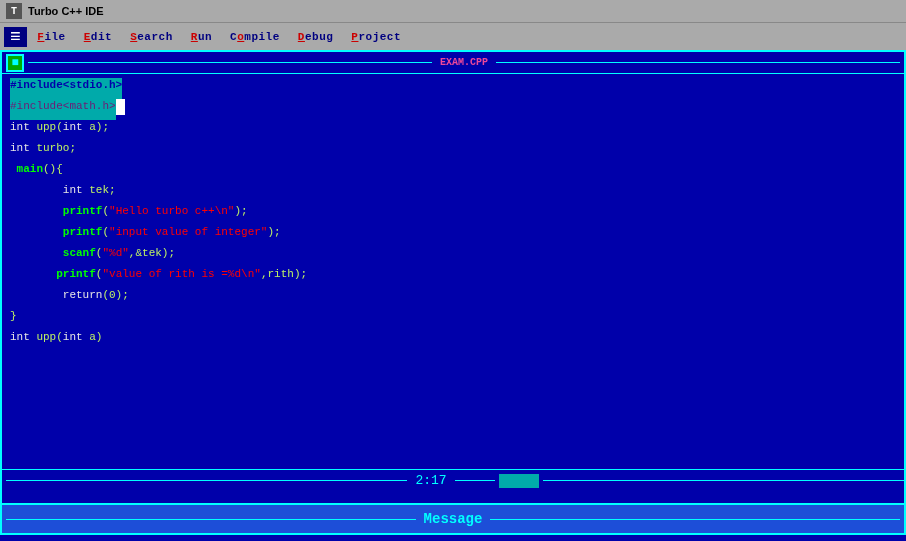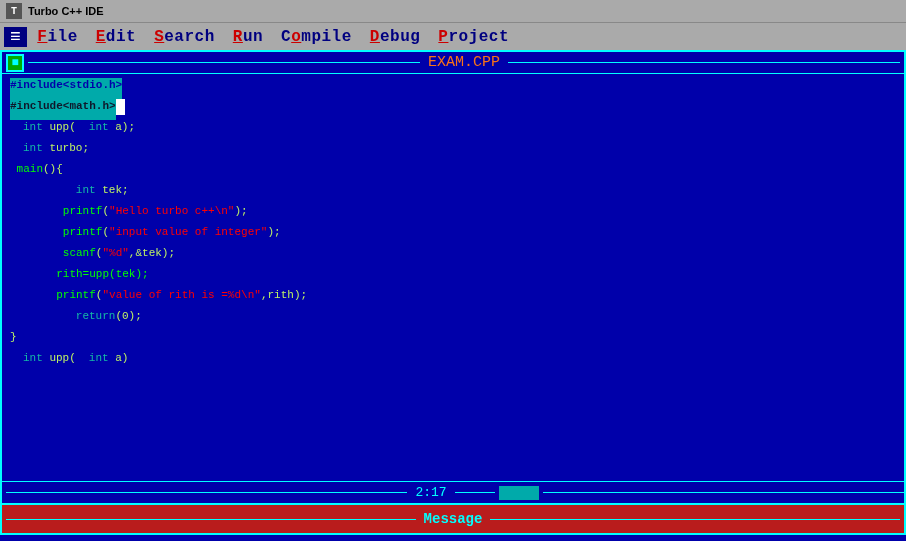--- a/index.html
+++ b/index.html
@@ -44,21 +44,21 @@
       background: #aaaaaa;
       height: 28px;
       display: flex;
       align-items: center;
       padding: 0 4px;
       gap: 2px;
       border-top: 1px solid #888;
     }
     .menu-item {
       padding: 2px 8px;
-      font-size: 16px;
+      font-size: 11px;
       font-family: 'Courier New', monospace;
       font-weight: bold;
       color: #000080;
       cursor: pointer;
       letter-spacing: 0.5px;
     }
     .menu-item .menu-hotkey {
       color: #cc0000;
       text-decoration: underline;
     }
@@ -93,24 +93,24 @@
       color: #00ffff;
       cursor: pointer;
       margin-right: 4px;
     }
     #editor-title-line {
       flex: 1;
       height: 1px;
       background: #00ffff;
     }
     #editor-filename {
-      color: #f97316;
-      font-size: 15px;
+      color: #ec4899;
+      font-size: 10px;
       padding: 0 8px;
-      font-weight: normal;
+      font-weight: bold;
     }
     #editor-title-line2 {
       flex: 1;
       height: 1px;
       background: #00ffff;
     }
 
     
     #code-area {
       padding: 4px 8px;
@@ -119,29 +119,29 @@
       overflow: hidden;
     }
     .code-line {
       display: flex;
       white-space: pre;
       font-size: 11px;
       min-height: 21px;
     }
 
     
-    .c-white    { color: #14b8a6; margin-left: 13px; }
+    .c-white    { color: #e5e5e5; }
     .c-yellow   { color: #bef264; }
-    .c-green    { color: #00ff00; }
+    .c-green    { color: #00ff00; font-weight: bold; }
     .c-red      { color: #ff0000; }
 
     
     #status-bar {
       position: absolute;
-      bottom: 0;
+      bottom: 12px;
       left: 0;
       right: 0;
       height: 22px;
       background: #0000aa;
       border-top: 1px solid #00ffff;
       display: flex;
       align-items: center;
     }
     #status-line-left {
       flex: 1;
@@ -157,21 +157,21 @@
     #scrollbar-thumb {
       width: 40px;
       height: 14px;
       background: #00aaaa;
       margin: 0 4px;
     }
 
     
     #message-bar {
       height: 30px;
-      background: #b91c1c;
+      background: #1d4ed8;
       border: 2px solid #00ffff;
       display: flex;
       align-items: center;
       justify-content: center;
       border-top: none;
     }
     #message-line-left {
       flex: 1;
       height: 1px;
       background: #00ffff;
@@ -226,21 +226,21 @@
     <div id="editor-title-line2"></div>
   </div>
 
   <div id="code-area">
 
     <div class="code-line">
       <span style="background:#00aaaa;color:#0000aa;font-weight:bold;">#include&lt;stdio.h&gt;</span>
     </div>
 
     <div class="code-line">
-      <span style="background:#00aaaa;color:#0f172a;font-weight:bold;">#include&lt;math.h&gt;</span><span class="cursor-block"></span>
+      <span style="background:#00aaaa;color:#701a75;font-weight:normal;">#include&lt;math.h&gt;</span><span class="cursor-block"></span>
     </div>
 
     <div class="code-line">
       <span class="c-white">int</span><span class="c-yellow"> upp(</span><span class="c-white">int</span><span class="c-yellow"> a);</span>
     </div>
 
     <div class="code-line">
       <span class="c-white">int</span><span class="c-yellow"> turbo;</span>
     </div>
 
@@ -257,23 +257,20 @@
     </div>
 
     <div class="code-line">
       <span class="c-yellow">        </span><span class="c-green">printf</span><span class="c-yellow">(</span><span class="c-red">"input value of integer"</span><span class="c-yellow">);</span>
     </div>
 
     <div class="code-line">
       <span class="c-yellow">        </span><span class="c-green">scanf</span><span class="c-yellow">(</span><span class="c-red">"%d"</span><span class="c-yellow">,&amp;tek);</span>
     </div>
 
-    <div class="code-line">
-      <span class="c-yellow">       </span><span class="c-green">rith=upp(tek);</span>
-    </div>
 
     <div class="code-line">
       <span class="c-yellow">       </span><span class="c-green">printf</span><span class="c-yellow">(</span><span class="c-red">"value of rith is =%d\n"</span><span class="c-yellow">,rith);</span>
     </div>
 
     <div class="code-line">
       <span class="c-yellow">        </span><span class="c-white">return</span><span class="c-yellow">(0);</span>
     </div>
 
     <div class="code-line">

